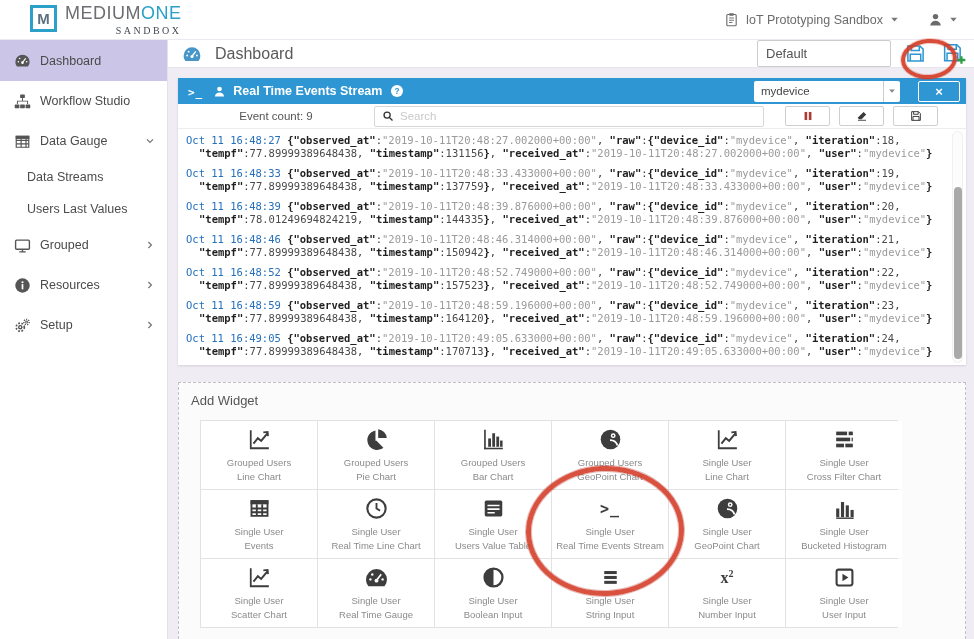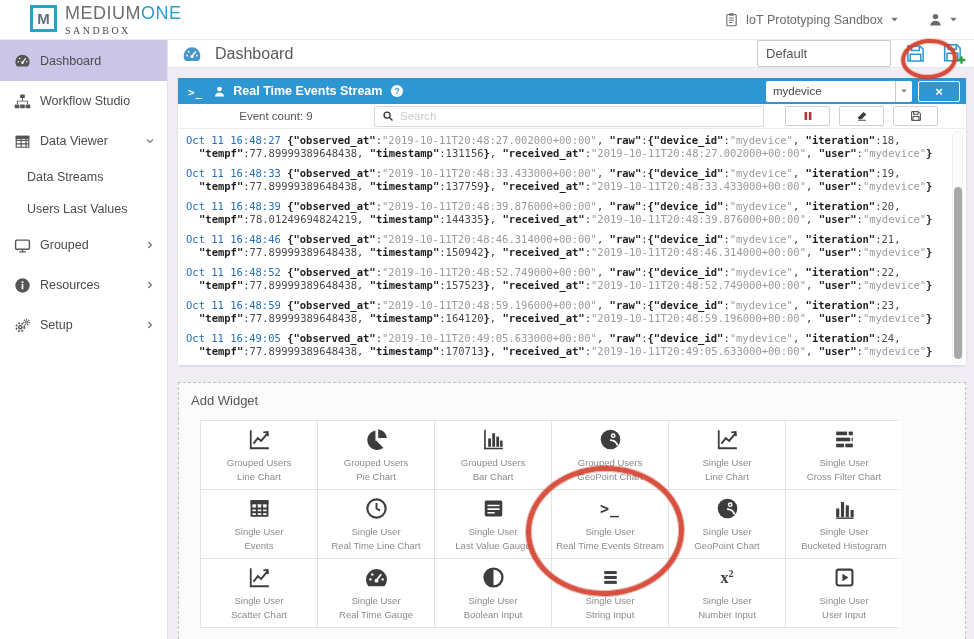--- a/index.html
+++ b/index.html
@@ -8,21 +8,21 @@
   svg { display:block; }
 
   
   .topbar { height:40px; background:#fff; display:flex; align-items:center; justify-content:space-between;
             padding:0 16px 0 30px; border-bottom:1px solid #eceaf0; }
   .brand { display:flex; align-items:flex-start; gap:8px; cursor:pointer; }
   .logo-box { width:27px; height:27px; border:3px solid #2ba0c9; color:#5d7080; font-weight:bold; font-size:15px;
               display:flex; align-items:center; justify-content:center; margin-top:2px; }
   .brand-line1 { font-size:18px; letter-spacing:.5px; }
   .b1 { color:#6d6e71; } .b2 { color:#2ba0c9; }
-  .b3 { font-family:"Liberation Serif", serif; font-size:10px; color:#44494f; letter-spacing:2.5px; text-align:left; margin-top:1px; }
+  .b3 { font-family:"Liberation Serif", serif; font-size:10px; color:#44494f; letter-spacing:2.5px; text-align:right; margin-top:1px; }
   .top-right { display:flex; align-items:center; gap:7px; color:#6b6b6b; font-size:12.5px; }
   .top-right .ic { width:15px; height:15px; color:#6b6b6b; }
   .top-right .caret { width:9px; height:9px; color:#777; }
   .top-right .person-wrap { margin-left:22px; display:flex; align-items:center; gap:6px; }
 
   
   .shell { display:flex; height:599px; }
   .sidebar { width:168px; background:#fff; border-right:1px solid #e4e2e9; flex:none; }
   .sb-item { height:40px; display:flex; align-items:center; padding:0 12px 0 14px; font-size:12.5px; color:#4a4a4a; cursor:pointer; }
   .sb-item.active { background:#cbc5e7; }
@@ -54,21 +54,21 @@
   .widget { background:#fff; box-shadow:0 1px 2px rgba(0,0,0,.12); }
   .w-title { height:26px; background:#2e96d2; display:flex; align-items:center; padding:0 6px 0 10px; color:#fff; }
   .term-glyph { font-family:"DejaVu Sans Mono", monospace; font-weight:bold; font-size:11px; letter-spacing:1px; color:currentColor; }
   .w-title .t-term { margin-right:10px; }
   .w-title .t-person { width:13px; height:13px; color:#fff; margin-right:7px; }
   .w-title .t-person svg { width:13px; height:13px; }
   .w-title .t-label { font-size:12.5px; font-weight:bold; margin-right:8px; }
   .w-title .t-help { width:14px; height:14px; cursor:pointer; }
   .w-title .t-help svg { width:14px; height:14px; }
   .w-spacer { flex:1; }
-  .combobox { width:146px; height:21px; background:#fff; border-radius:2px; display:flex; align-items:center; margin-right:6px; cursor:pointer; }
+  .combobox { width:146px; height:21px; background:#fff; border-radius:2px; display:flex; align-items:center; margin-right:18px; cursor:pointer; }
   .combo-val { flex:1; font-size:11.5px; color:#444; padding:0 7px; }
   .combo-caret { width:17px; height:100%; border-left:1px solid #ccc; display:flex; align-items:center; justify-content:center; color:#888; }
   .combo-caret svg { width:8px; height:8px; }
   .w-close { width:42px; height:21px; background:#2e96d2; border:1px solid #fff; border-radius:2px; color:#fff;
              font-weight:bold; font-size:13px; display:flex; align-items:center; justify-content:center; cursor:pointer; line-height:1; }
 
   .w-toolbar { height:25px; display:flex; align-items:center; border-bottom:1px solid #ededed; }
   .ev-count { width:196px; text-align:center; font-size:11.5px; color:#555; }
   .searchbox { width:390px; height:21px; border:1px solid #d7d7d7; border-radius:2px; display:flex; align-items:center; padding:0 7px; }
   .searchbox .s-icon { width:12px; height:12px; color:#333; margin-right:6px; flex:none; }
@@ -188,21 +188,21 @@
       <div class="sb-item">
         <span class="sb-icon">
           <svg viewBox="0 0 16 16">
             <path fill="currentColor" d="M1.6 2.6h12.8v3H1.6z"></path>
             <g fill="none" stroke="currentColor" stroke-width="1.1">
               <path d="M2.1 3.1h11.8v10.3H2.1z"></path>
               <path d="M2.1 7h11.8M2.1 10.3h11.8M6.7 5.6v7.8M11.3 5.6v7.8"></path>
             </g>
           </svg>
         </span>
-        <span class="sb-label">Data Viewer</span>
+        <span class="sb-label">Data Gauge</span>
         <span class="sb-chev">
           <svg viewBox="0 0 10 10" fill="none" stroke="currentColor" stroke-width="1.3">
             <path d="M2 3.4l3 3 3-3"></path>
           </svg>
         </span>
       </div>
       <div class="sb-child">Data Streams</div>
       <div class="sb-child">Users Last Values</div>
       <div class="sb-item">
         <span class="sb-icon">
@@ -471,21 +471,21 @@
               <div class="aw-l2">Real Time Line Chart</div>
             </div>
             <div class="aw-cell">
               <div class="aw-icon">
                 <svg viewBox="0 0 24 24">
                   <rect x="3.6" y="4.4" width="16.8" height="15.2" rx="1.5" fill="currentColor"></rect>
                   <path d="M6.2 9.1h11.6M6.2 12.6h11.6M6.2 16.1h7" stroke="#fff" stroke-width="1.5"></path>
                 </svg>
               </div>
               <div class="aw-l1">Single User</div>
-              <div class="aw-l2">Last Value Gauge</div>
+              <div class="aw-l2">Users Value Table</div>
             </div>
             <div class="aw-cell">
               <div class="aw-icon">
                 <span class="term-glyph">&gt;_</span>
               </div>
               <div class="aw-l1">Single User</div>
               <div class="aw-l2">Real Time Events Stream</div>
             </div>
             <div class="aw-cell">
               <div class="aw-icon">

